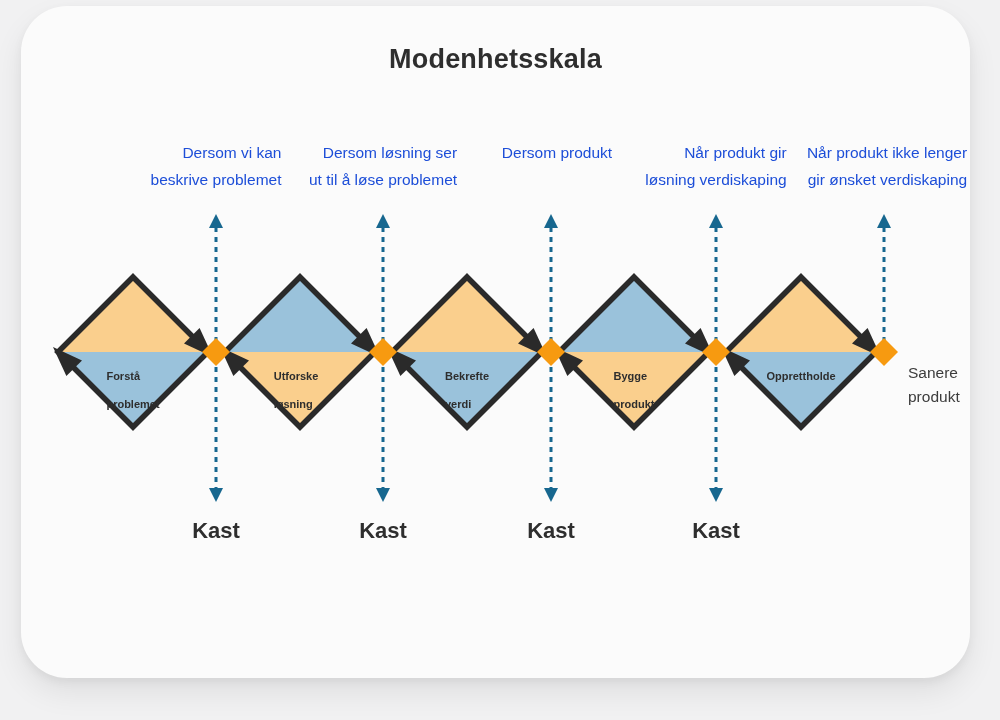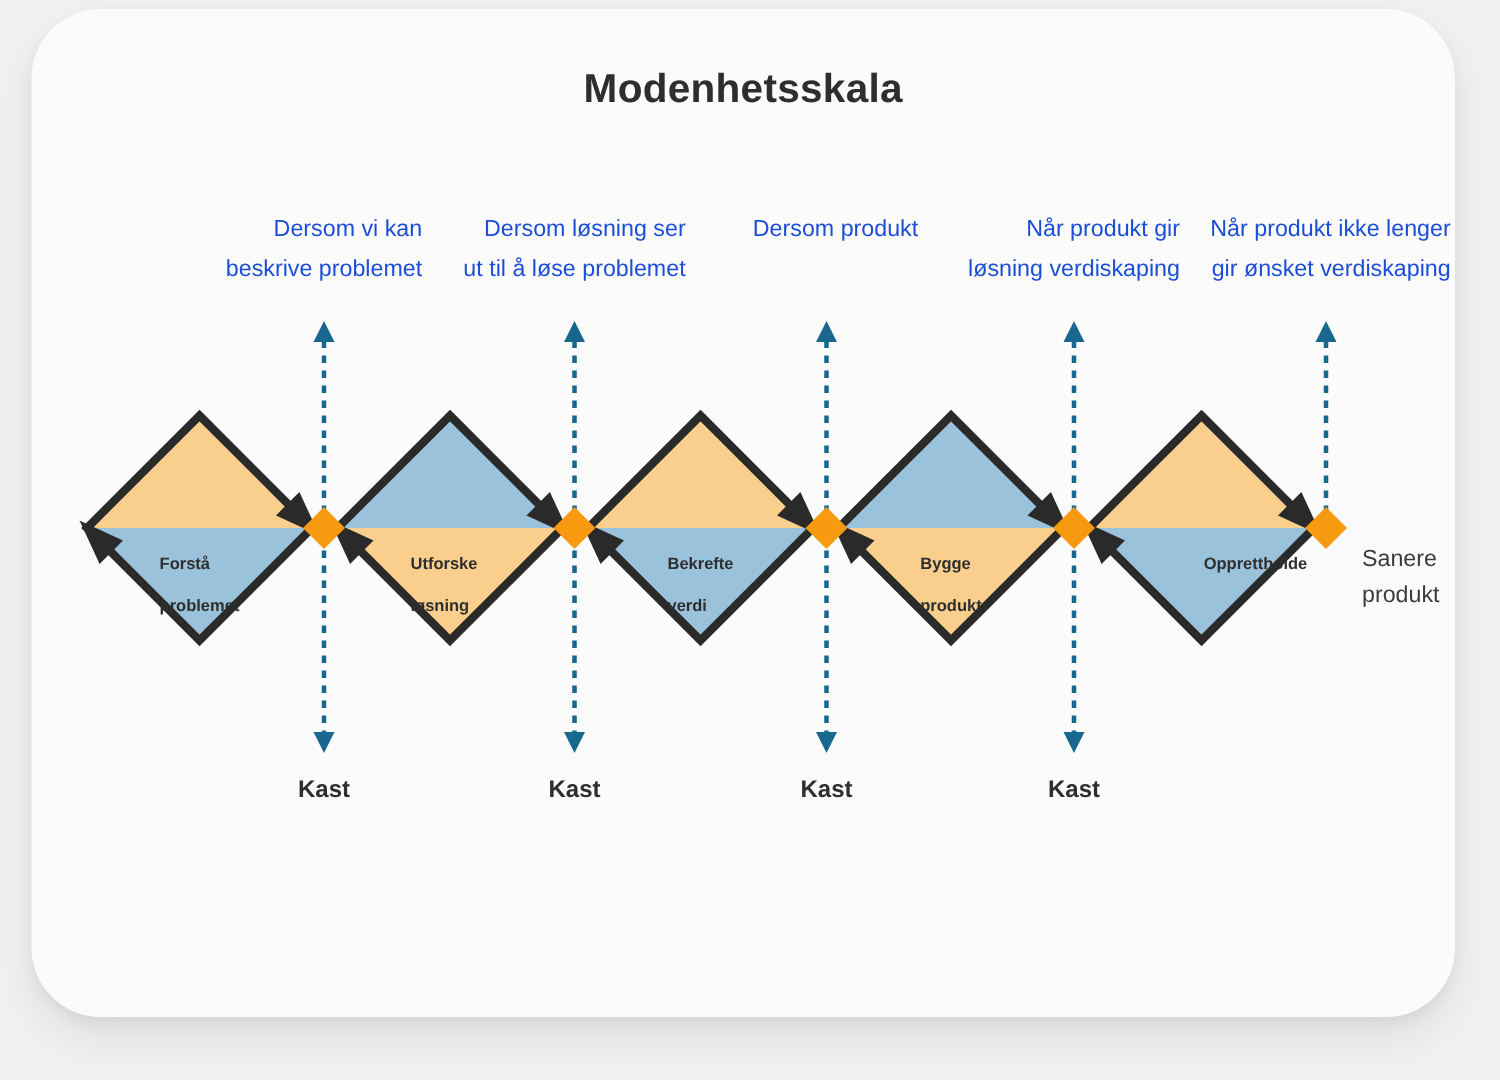--- a/index.html
+++ b/index.html
@@ -24,38 +24,38 @@
   svg{position:absolute;display:block;overflow:visible;}
   
   .p-s0{left:48px;top:267px}.p-s1{left:215px;top:267px}.p-s2{left:382px;top:267px}
   .p-s3{left:549px;top:267px}.p-s4{left:716px;top:267px}
   
   .stage-label{
     position:absolute;top:324px;transform:translateX(-50%);
     font-size:11px;font-weight:bold;line-height:28px;color:#2e2e2e;
     text-align:left;white-space:nowrap;margin-top:38px;
   }
-  .p-l0{left:133px}.p-l1{left:296px}.p-l2{left:467px}.p-l3{left:634px}.p-l4{left:837px}
+  .p-l0{left:133px}.p-l1{left:296px}.p-l2{left:467px}.p-l3{left:634px}.p-l4{left:801px}
   
   .p-g0{left:200px;top:212px}.p-g1{left:367px;top:212px}.p-g2{left:535px;top:212px}
   .p-g3{left:700px;top:212px}.p-g4{left:868px;top:212px}
   
   .p-m0{left:200px;top:336px}.p-m1{left:367px;top:336px}.p-m2{left:535px;top:336px}
   .p-m3{left:700px;top:336px}.p-m4{left:868px;top:336px}
   
   .ann{
     position:absolute;top:139px;transform:translateX(-50%);
     font-size:15.5px;line-height:27px;color:#1d4ed8;
     text-align:right;white-space:nowrap;
   }
   .p-a0{left:216px}.p-a1{left:383px}.p-a2{left:557px}.p-a3{left:716px}.p-a4{left:887px}
   
   .kast{
     position:absolute;top:518px;transform:translateX(-50%);
-    font-size:16px;font-weight:bold;color:#2e2e2e;white-space:nowrap;
+    font-size:22px;font-weight:bold;color:#2e2e2e;white-space:nowrap;
   }
   .p-k0{left:216px}.p-k1{left:383px}.p-k2{left:551px}.p-k3{left:716px}
   
   .end-label{
     position:absolute;left:908px;top:329px;
     font-size:15.5px;line-height:24px;color:#3c3c3c;
     text-align:left;white-space:nowrap;margin-top:32px;
   }
 </style>
 </head>

